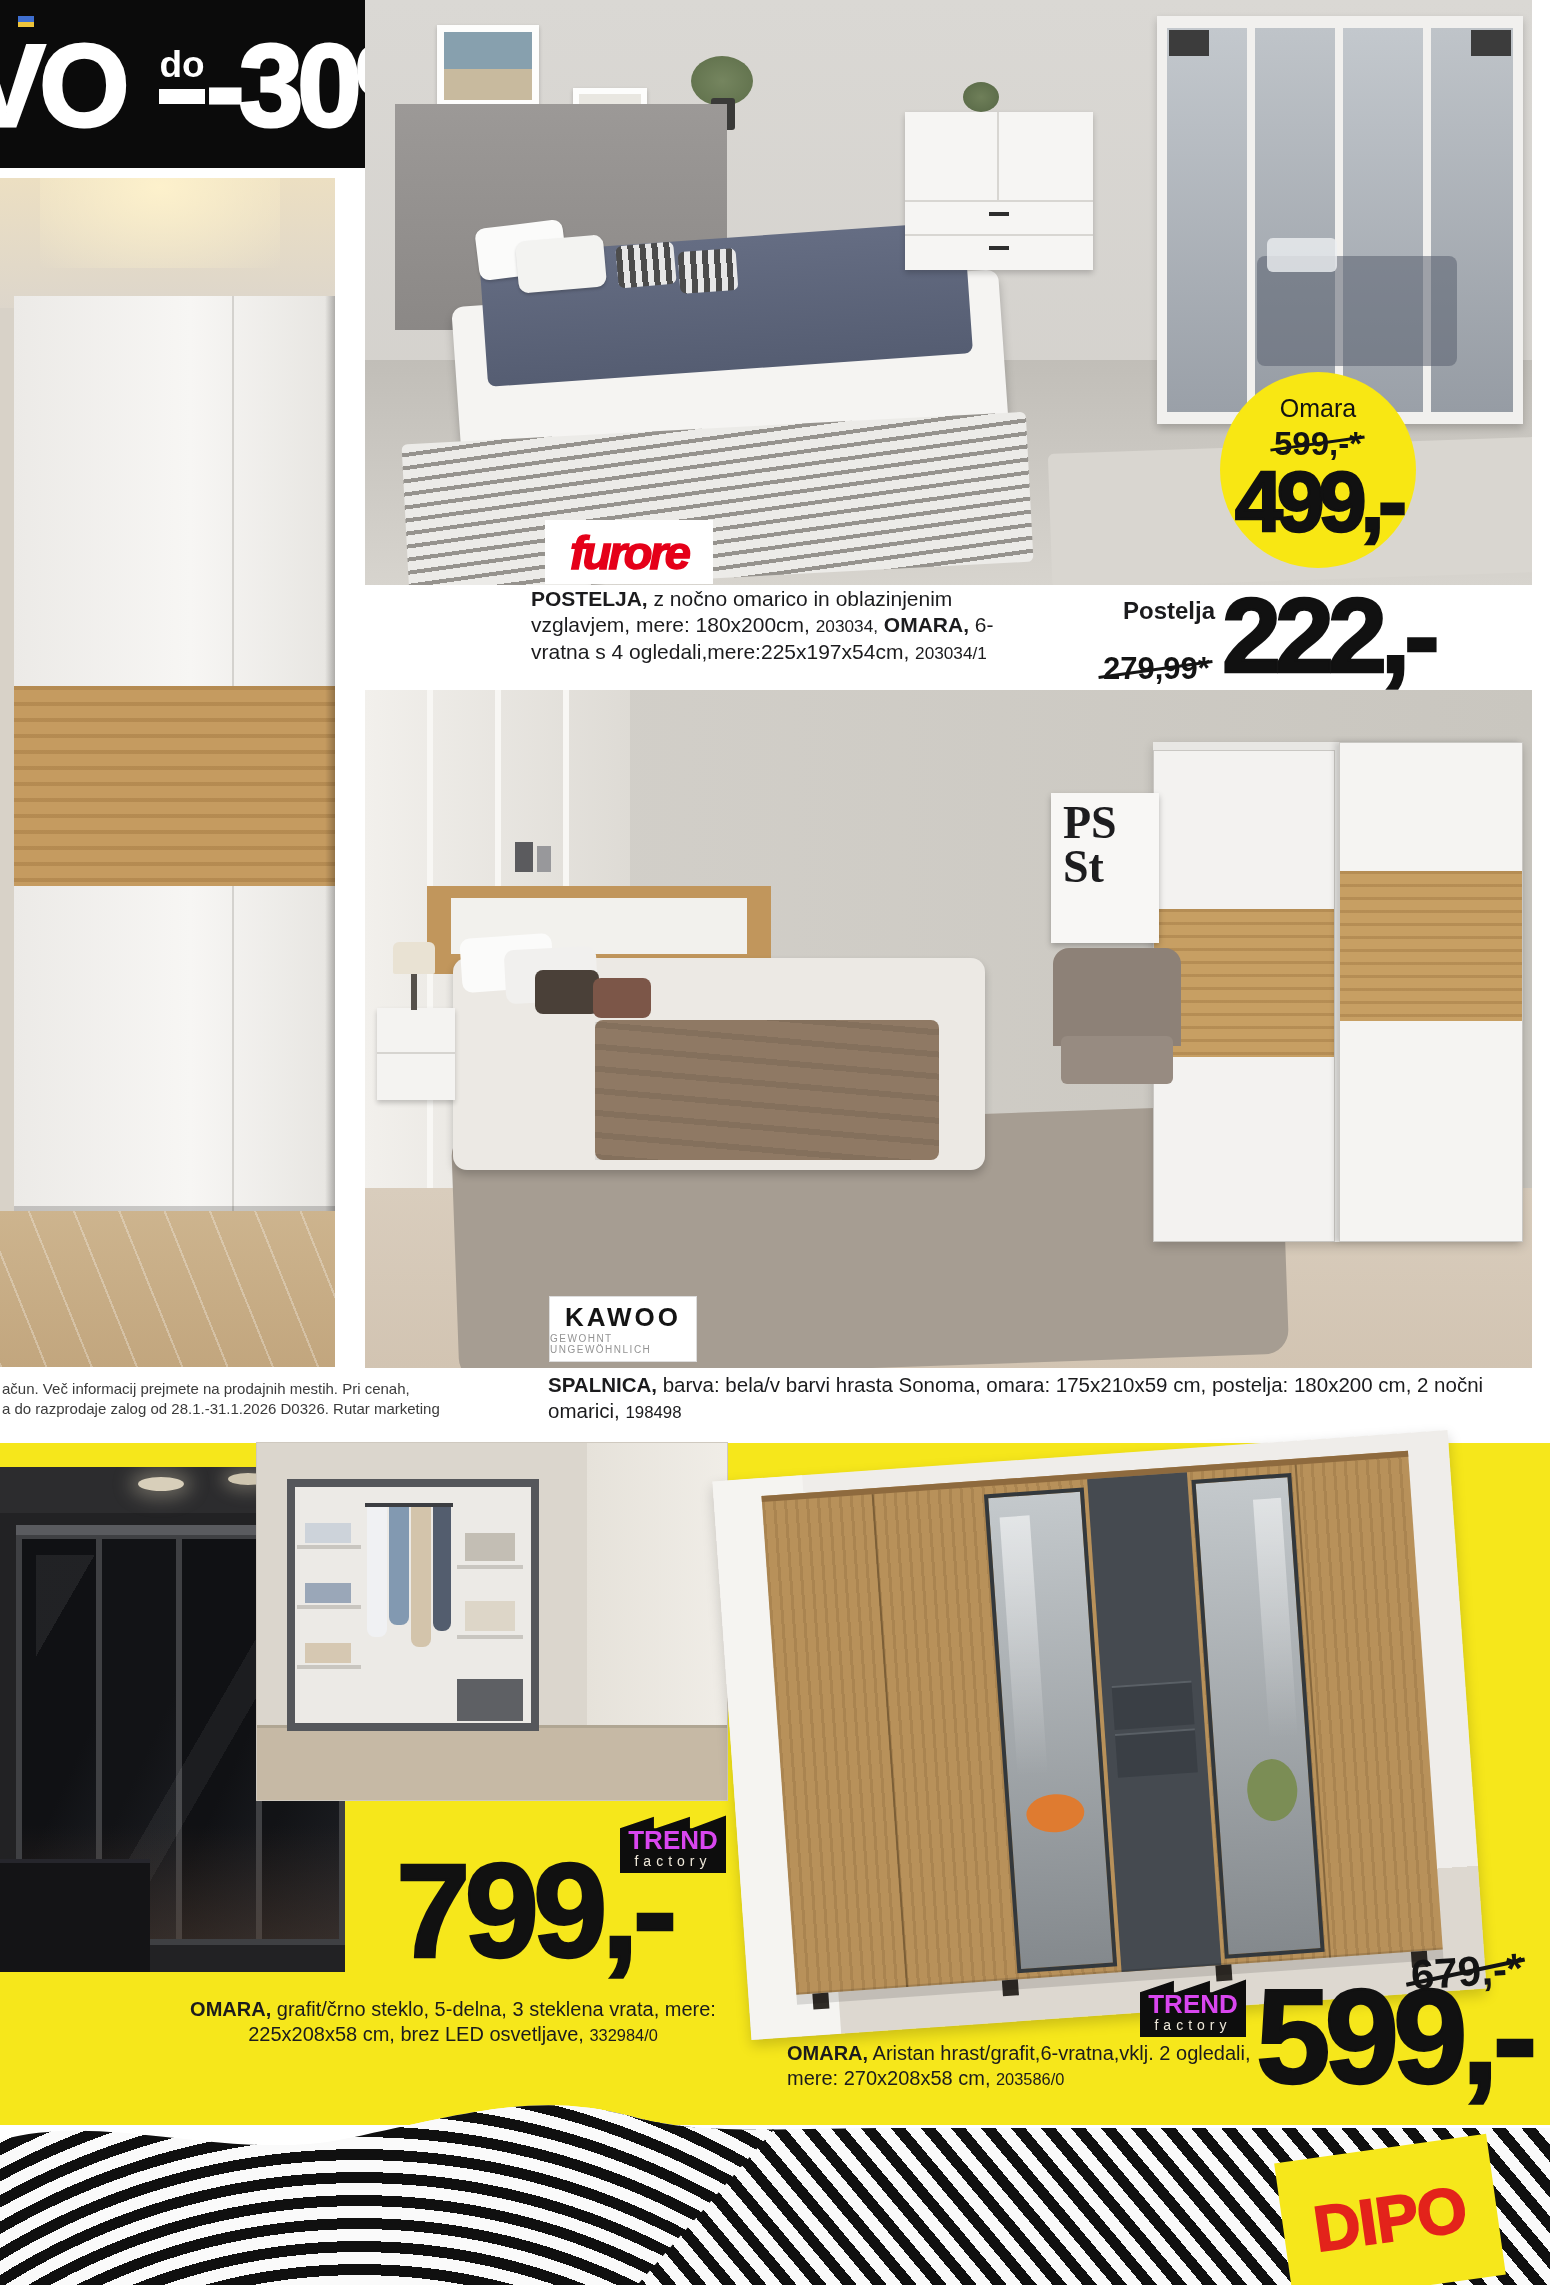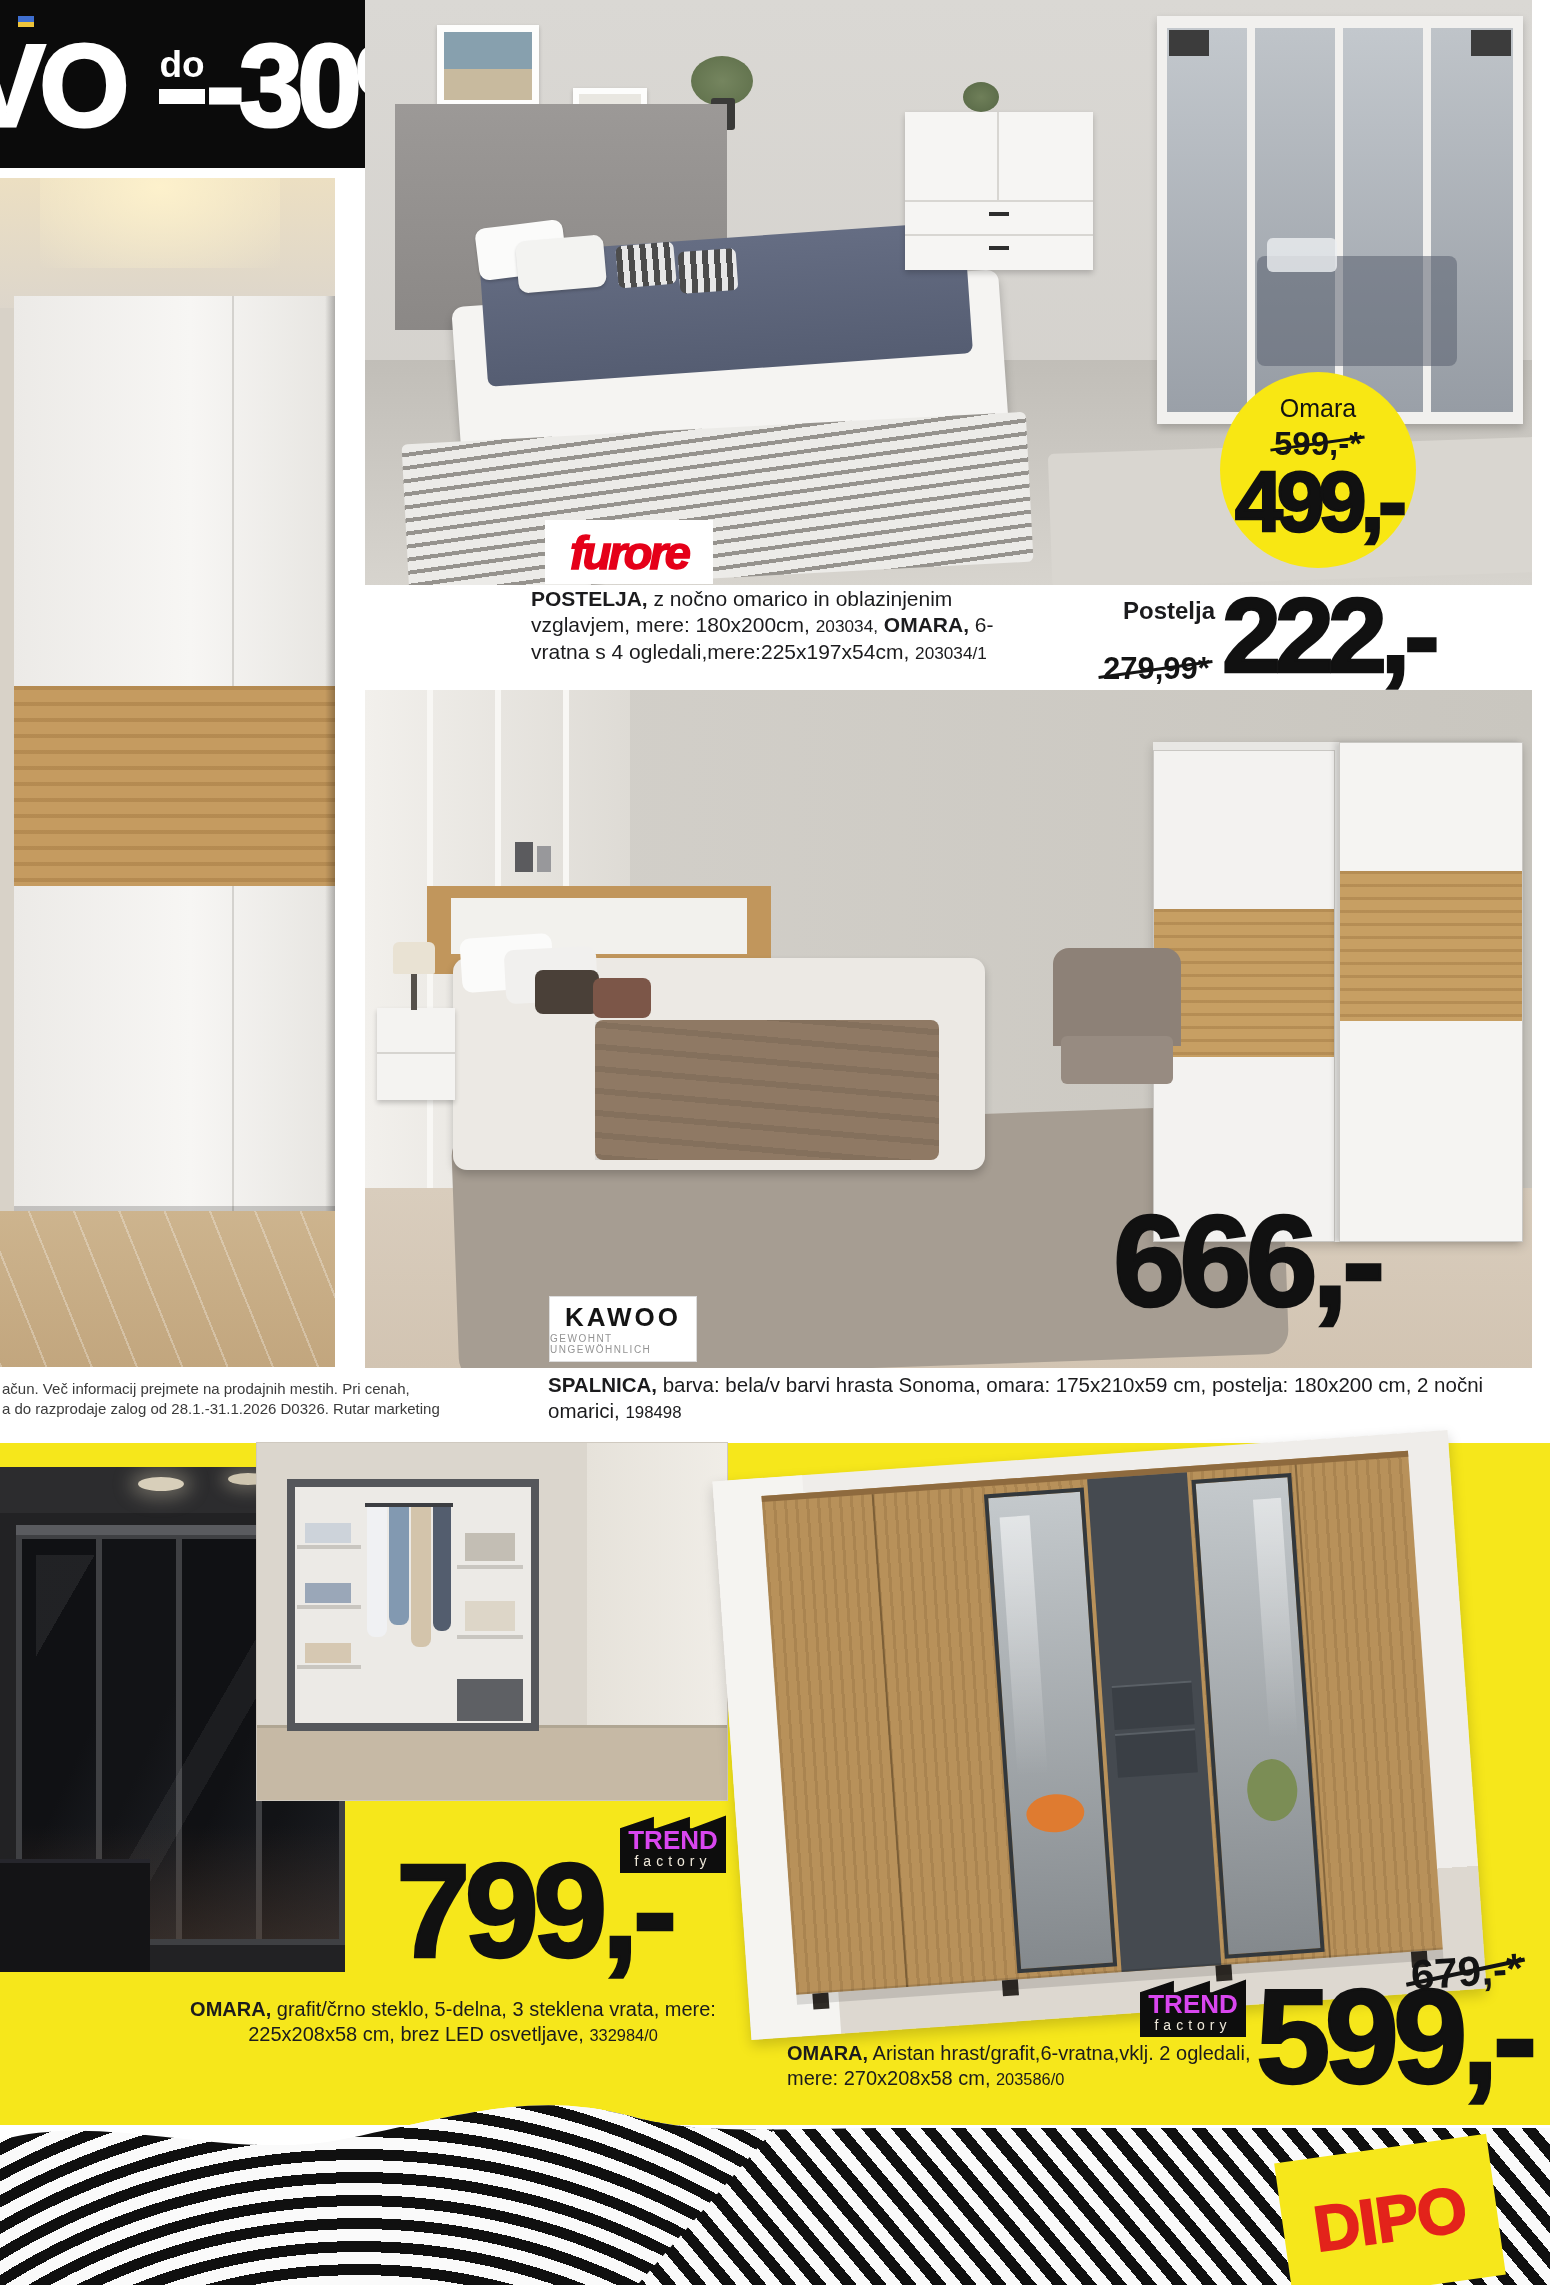--- a/index.html
+++ b/index.html
@@ -180,41 +180,44 @@
         <div class="abs" style="left:0;top:158px;width:180px;height:148px;background:#c79f63;">
           <div class="abs" style="inset:0;background:repeating-linear-gradient(180deg,rgba(110,70,25,0.2) 0 3px,rgba(0,0,0,0) 3px 13px);"></div>
         </div>
       </div>
       <div class="abs" style="left:186px;top:0;width:184px;height:500px;background:#f5f4f2;border:1px solid #c9c7c3;box-sizing:border-box;box-shadow:-4px 0 6px rgba(0,0,0,0.15);">
         <div class="abs" style="left:0;top:128px;width:182px;height:150px;background:#c79f63;">
           <div class="abs" style="inset:0;background:repeating-linear-gradient(180deg,rgba(110,70,25,0.2) 0 3px,rgba(0,0,0,0) 3px 13px);"></div>
         </div>
       </div>
     </div>
+    <div class="abs" style="left:686px;top:103px;width:108px;height:150px;background:#f8f7f5;box-shadow:0 3px 6px rgba(0,0,0,0.25);font-family:'Liberation Serif',serif;color:#1d1d1f;padding:8px 0 0 12px;box-sizing:border-box;">
+      <div style="font-size:46px;line-height:0.95;font-weight:700;">PS</div>
+      <div style="font-size:46px;line-height:0.95;font-weight:700;">St</div>
+    </div>
     <div class="abs" style="left:150px;top:152px;width:18px;height:30px;background:#5b5b5e;"></div>
     <div class="abs" style="left:172px;top:156px;width:14px;height:26px;background:#98989b;"></div>
     <div class="abs" style="left:62px;top:196px;width:344px;height:88px;background:#c1965c;">
       <div class="abs" style="left:24px;top:12px;width:296px;height:56px;background:#f2f1ed;"></div>
     </div>
     <div class="abs" style="left:88px;top:268px;width:532px;height:212px;background:#ece9e4;border-radius:14px;box-shadow:0 5px 9px rgba(0,0,0,0.2);"></div>
     <div class="abs" style="left:230px;top:330px;width:344px;height:140px;background:#8f7964;border-radius:8px;">
       <div class="abs" style="inset:0;background:repeating-linear-gradient(5deg,rgba(0,0,0,0.08) 0 6px,rgba(0,0,0,0) 6px 22px);"></div>
     </div>
     <div class="abs" style="left:96px;top:246px;width:92px;height:54px;background:#fbfbfa;border-radius:10px;transform:rotate(-4deg);"></div>
     <div class="abs" style="left:140px;top:258px;width:92px;height:54px;background:#f1f0ee;border-radius:10px;transform:rotate(-3deg);"></div>
     <div class="abs" style="left:170px;top:280px;width:64px;height:44px;background:#4a4038;border-radius:8px;"></div>
     <div class="abs" style="left:228px;top:288px;width:58px;height:40px;background:#7c5648;border-radius:8px;"></div>
     <div class="abs" style="left:12px;top:318px;width:78px;height:92px;background:#f4f3f1;box-shadow:0 3px 5px rgba(0,0,0,0.2);">
       <div class="abs" style="left:0;top:44px;width:78px;height:2px;background:#d6d4d0;"></div>
     </div>
     <div class="abs" style="left:46px;top:278px;width:6px;height:42px;background:#55504a;"></div>
     <div class="abs" style="left:28px;top:252px;width:42px;height:32px;background:#e9e2d3;border-radius:6px 6px 2px 2px;"></div>
     <div class="abs" style="left:688px;top:258px;width:128px;height:98px;background:#8d8177;border-radius:16px 16px 0 0;"></div>
     <div class="abs" style="left:696px;top:346px;width:112px;height:48px;background:#978b81;border-radius:6px;"></div>
-    <div class="abs big-price" style="left:748px;top:518px;font-size:130px;">666,-</div>
   </div>
 
   
   <div class="abs kawoo-box">
     <div class="kawoo-txt">KAWOO</div>
     <div class="kawoo-sub">GEWOHNT UNGEWÖHNLICH</div>
   </div>
 
   
   <p class="abs desc" style="left:548px;top:1372px;width:1005px;margin:0;font-size:20.5px;">

